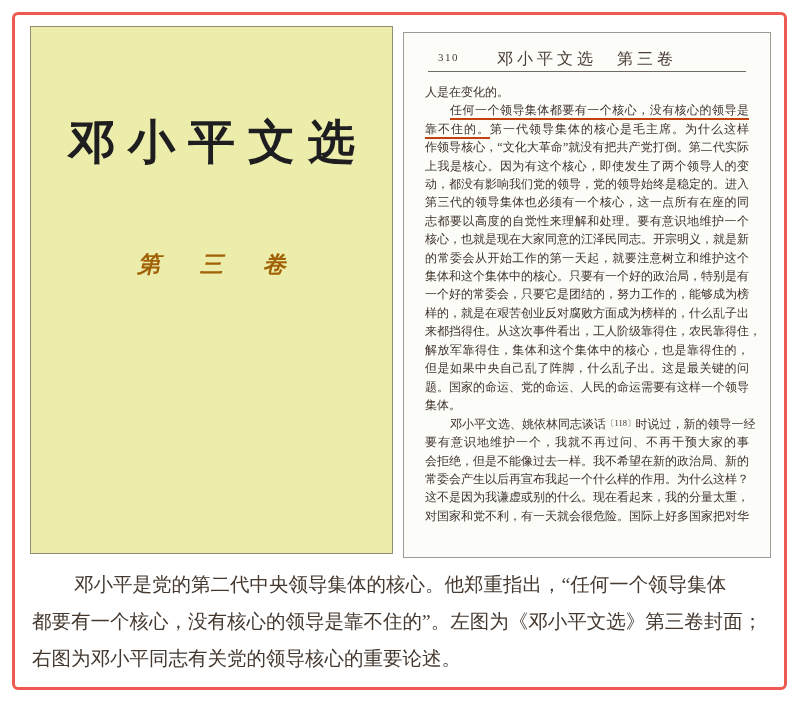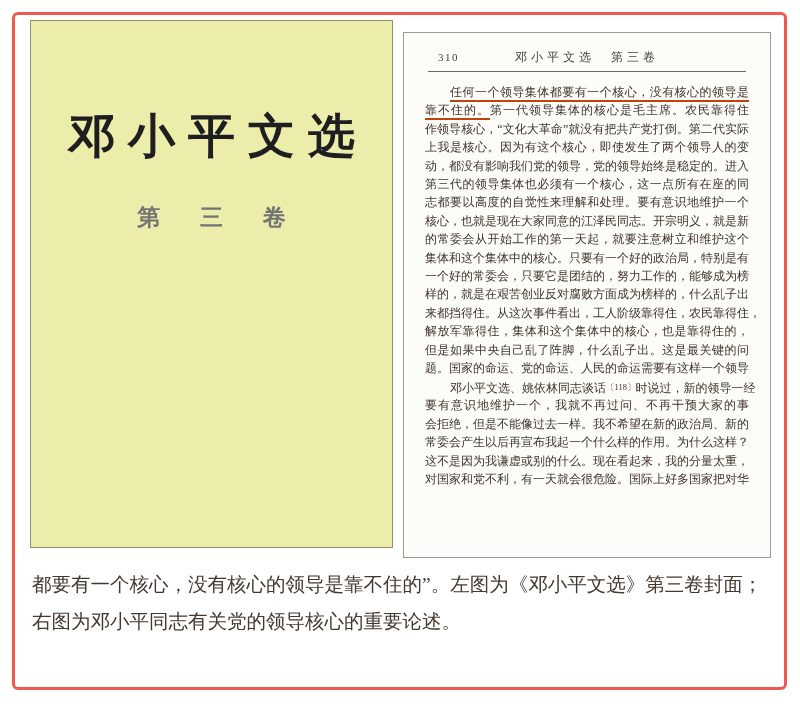--- a/index.html
+++ b/index.html
@@ -8,41 +8,41 @@
     font-family:"Liberation Serif","DejaVu Serif",serif;
     overflow:hidden;
   }
   .frame{
     position:absolute;left:12px;top:12px;width:775px;height:678px;
     border:3px solid #EE5A4F;border-radius:6px;box-sizing:border-box;
     background:#ffffff;
   }
   
   .cover{
-    position:absolute;left:30px;top:20px;width:363px;height:528px;
+    position:absolute;left:30px;top:26px;width:363px;height:528px;
     box-sizing:border-box;background:#ECEDAB;border:1px solid #8F8F70;
-    display:flex;flex-direction:column;align-items:center;
+    display:flex;flex-direction:column;align-items:center;gap:48px;
   }
   .cover-title{
     margin-top:84px;font-size:47px;font-weight:700;color:#1E1E20;
     letter-spacing:13px;padding-left:13px;white-space:nowrap;
   }
   .cover-volume{
-    margin-top:34px;font-size:23px;font-weight:600;color:#737373;
-    letter-spacing:17px;padding-left:17px;white-space:nowrap;
+    margin-top:27px;font-size:23px;font-weight:600;color:#a16207;
+    letter-spacing:17px;padding-left:17px;white-space:nowrap;font-style:italic;
   }
   
   .page{
     position:absolute;left:403px;top:32px;width:368px;height:526px;
     box-sizing:border-box;background:#FCFCF8;border:1px solid #9A9A96;
     padding:16px 21px 0 21px;overflow:hidden;color:#3F332C;
   }
   .page-header{position:relative;height:15px;}
   .pnum{position:absolute;left:13px;top:2px;font-size:11px;letter-spacing:1.5px;color:#4A3E36;}
-  .htitle{text-align:center;font-size:12px;letter-spacing:4px;color:#4A3E36;white-space:nowrap;}
+  .htitle{text-align:center;font-size:16px;letter-spacing:4px;color:#4A3E36;white-space:nowrap;}
   .hrule{border:none;border-top:1px solid #6F6A64;margin:7px 3px 0 3px;}
   .page-body{margin-top:11px;font-size:12px;line-height:18.4px;}
   .bline{white-space:nowrap;}
   .bline.j{text-align:justify;text-align-last:justify;text-justify:inter-character;}
   .bline.indent{padding-left:25px;}
   .redline{border-bottom:2px solid #c2410c;padding-bottom:1px;}
   .supnote{font-size:8.5px;vertical-align:1.5px;}
   
   .caption{
     position:absolute;left:32px;top:566px;width:748px;
@@ -62,41 +62,44 @@
   <div class="cover-volume">第 三 卷</div>
 </div>
 
 <div class="page">
   <div class="page-header">
     <span class="pnum">310</span>
     <div class="htitle">邓小平文选　第三卷</div>
   </div>
   <hr class="hrule">
   <div class="page-body">
+      <div class="bline"><span>人是在变化的。</span></div>
       <div class="bline indent j"><span class="redline">任何一个领导集体都要有一个核心，没有核心的领导是</span></div>
-      <div class="bline j"><span class="redline">靠不住的。</span><span>第一代领导集体的核心是毛主席。农民靠得住</span></div>
+      <div class="bline j"><span class="redline">靠不住的。</span><span>第一代领导集体的核心是毛主席。为什么这样</span></div>
       <div class="bline j"><span>作领导核心，“文化大革命”就没有把共产党打倒。第二代实际</span></div>
       <div class="bline j"><span>上我是核心。因为有这个核心，即使发生了两个领导人的变</span></div>
       <div class="bline j"><span>动，都没有影响我们党的领导，党的领导始终是稳定的。进入</span></div>
       <div class="bline j"><span>第三代的领导集体也必须有一个核心，这一点所有在座的同</span></div>
       <div class="bline j"><span>志都要以高度的自觉性来理解和处理。要有意识地维护一个</span></div>
       <div class="bline j"><span>核心，也就是现在大家同意的江泽民同志。开宗明义，就是新</span></div>
       <div class="bline j"><span>的常委会从开始工作的第一天起，就要注意树立和维护这个</span></div>
       <div class="bline j"><span>集体和这个集体中的核心。只要有一个好的政治局，特别是有</span></div>
       <div class="bline j"><span>一个好的常委会，只要它是团结的，努力工作的，能够成为榜</span></div>
       <div class="bline j"><span>样的，就是在艰苦创业反对腐败方面成为榜样的，什么乱子出</span></div>
       <div class="bline j"><span>来都挡得住。从这次事件看出，工人阶级靠得住，农民靠得住，</span></div>
       <div class="bline j"><span>解放军靠得住，集体和这个集体中的核心，也是靠得住的，</span></div>
       <div class="bline j"><span>但是如果中央自己乱了阵脚，什么乱子出。这是最关键的问</span></div>
       <div class="bline j"><span>题。国家的命运、党的命运、人民的命运需要有这样一个领导</span></div>
+      <div class="bline"><span>集体。</span></div>
       <div class="bline indent j"><span>邓小平文选、姚依林同志谈话</span><span class="supnote">〔118〕</span><span>时说过，新的领导一经</span></div>
       <div class="bline j"><span>要有意识地维护一个，我就不再过问、不再干预大家的事</span></div>
       <div class="bline j"><span>会拒绝，但是不能像过去一样。我不希望在新的政治局、新的</span></div>
       <div class="bline j"><span>常委会产生以后再宣布我起一个什么样的作用。为什么这样？</span></div>
       <div class="bline j"><span>这不是因为我谦虚或别的什么。现在看起来，我的分量太重，</span></div>
       <div class="bline j"><span>对国家和党不利，有一天就会很危险。国际上好多国家把对华</span></div>
     </div>
 </div>
 
 <div class="caption">
+    <div class="cap-line cap-indent">邓小平是党的第二代中央领导集体的核心。他郑重指出，“任何一个领导集体</div>
     <div class="cap-line">都要有一个核心，没有核心的领导是靠不住的”。左图为《邓小平文选》第三卷封面；</div>
     <div class="cap-line">右图为邓小平同志有关党的领导核心的重要论述。</div>
   </div>
 
 </body></html>

